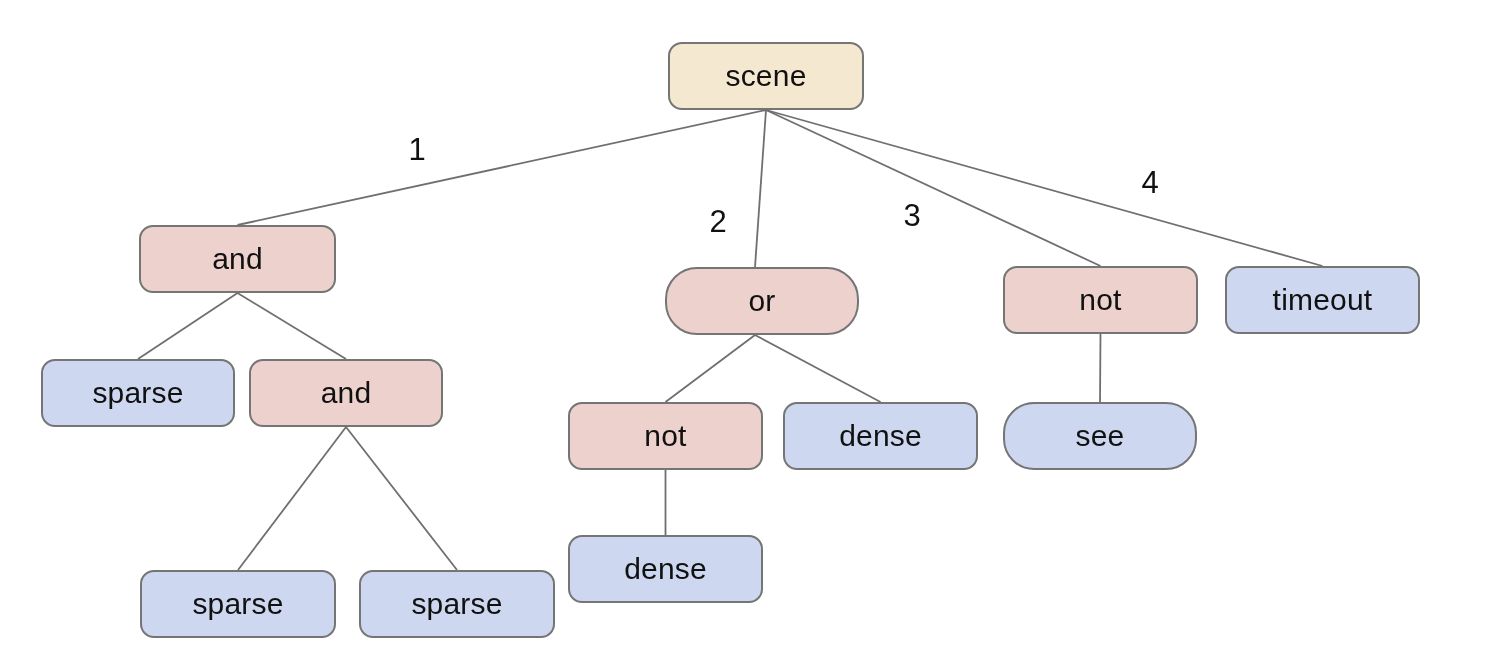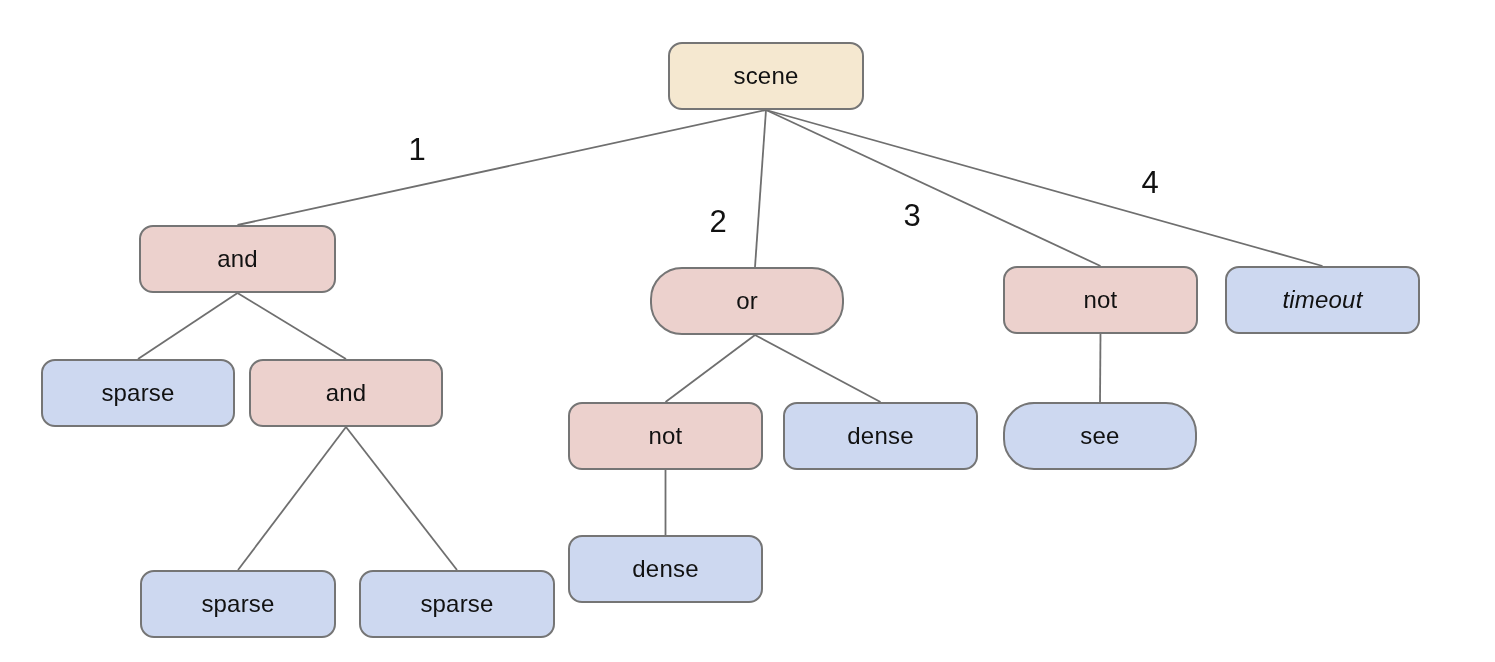--- a/index.html
+++ b/index.html
@@ -17,21 +17,21 @@
     width: 1495px; height: 662px;
   }
   .node {
     position: absolute;
     display: flex;
     align-items: center;
     justify-content: center;
     border: 2px solid #14b8a6;
     border-radius: 14px;
     box-sizing: border-box;
-    font-size: 24px;
+    font-size: 30px;
     color: #111111;
     letter-spacing: 0.2px;
     user-select: none;
   }
   .edge-label {
     position: absolute;
     transform: translate(-50%, -50%);
     font-size: 31px;
     color: #111111;
     user-select: none;
@@ -61,27 +61,27 @@
       <div class="edge-label" style="left: 912px; top: 216px; color: rgb(17, 17, 17);">3</div>
       <div class="edge-label" style="left: 1150px; top: 183px; color: rgb(17, 17, 17);">4</div>
     </div>
   <div>
       <div class="node" style="left: 668px; top: 42px; width: 196px; height: 68px; background: rgb(245, 232, 208); border-color: rgb(117, 117, 117); color: rgb(17, 17, 17);">
         <span>scene</span>
       </div>
       <div class="node" style="left: 139px; top: 225px; width: 197px; height: 68px; background: rgb(236, 209, 205); border-color: rgb(117, 117, 117); color: rgb(17, 17, 17);">
         <span>and</span>
       </div>
-      <div class="node" style="left: 650px; top: 267px; width: 194px; height: 68px; background: rgb(236, 209, 205); border-color: rgb(117, 117, 117); color: rgb(17, 17, 17); border-radius: 32px;">
+      <div class="node" style="left: 665px; top: 267px; width: 194px; height: 68px; background: rgb(236, 209, 205); border-color: rgb(117, 117, 117); color: rgb(17, 17, 17); border-radius: 32px;">
         <span>or</span>
       </div>
       <div class="node" style="left: 1003px; top: 266px; width: 195px; height: 68px; background: rgb(236, 209, 205); border-color: rgb(117, 117, 117); color: rgb(17, 17, 17);">
         <span>not</span>
       </div>
-      <div class="node" style="left: 1225px; top: 266px; width: 195px; height: 68px; background: rgb(205, 216, 240); border-color: rgb(117, 117, 117); color: rgb(17, 17, 17); font-style: italic;">
+      <div class="node" style="left: 1225px; top: 266px; width: 195px; height: 68px; background: rgb(205, 216, 240); border-color: rgb(117, 117, 117); color: rgb(17, 17, 17);">
         <span>timeout</span>
       </div>
       <div class="node" style="left: 41px; top: 359px; width: 194px; height: 68px; background: rgb(205, 216, 240); border-color: rgb(117, 117, 117); color: rgb(17, 17, 17);">
         <span>sparse</span>
       </div>
       <div class="node" style="left: 249px; top: 359px; width: 194px; height: 68px; background: rgb(236, 209, 205); border-color: rgb(117, 117, 117); color: rgb(17, 17, 17);">
         <span>and</span>
       </div>
       <div class="node" style="left: 568px; top: 402px; width: 195px; height: 68px; background: rgb(236, 209, 205); border-color: rgb(117, 117, 117); color: rgb(17, 17, 17);">
         <span>not</span>

